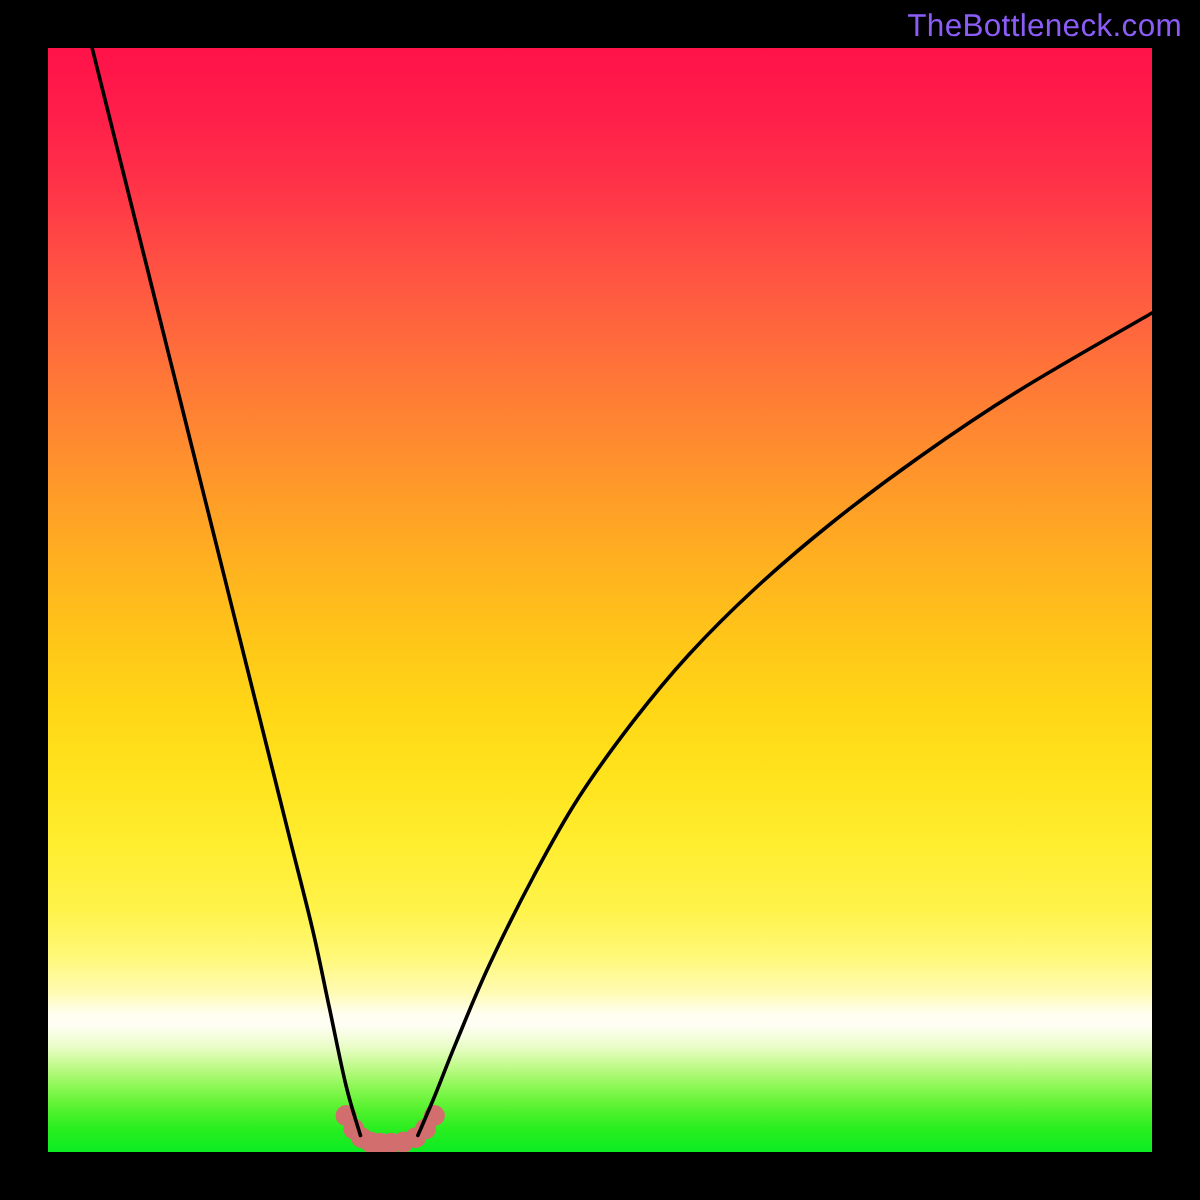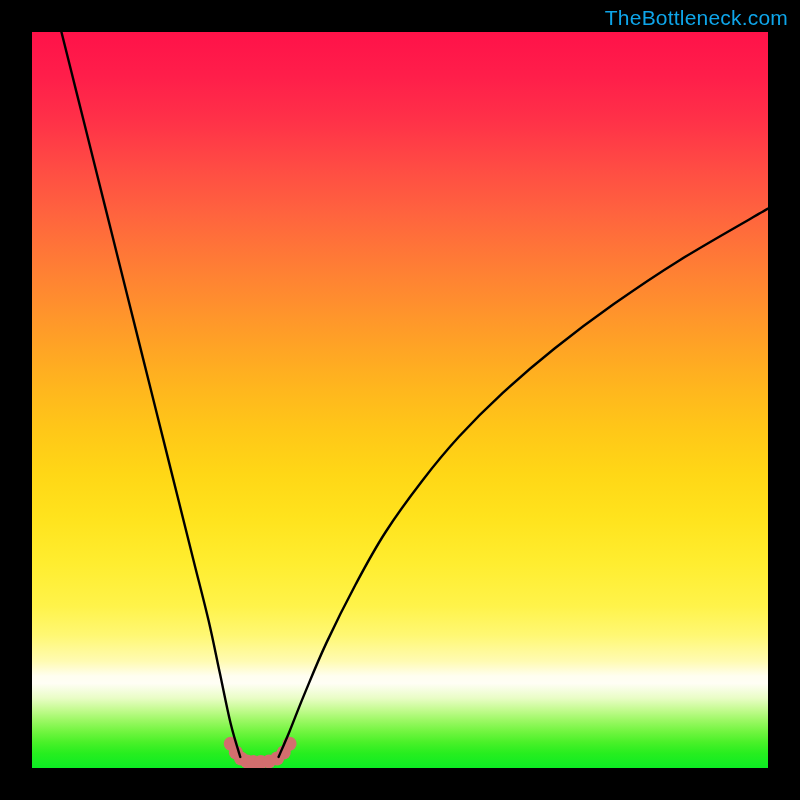--- a/index.html
+++ b/index.html
@@ -61,21 +61,21 @@
   .curve-svg {
     position: absolute;
     inset: 0;
     width: 736px;
     height: 736px;
   }
   .watermark {
     position: absolute;
     top: 6px;
     right: 12px;
-    color: #0ea5e9;
+    color: #8b5cf6;
     font-size: 21px;
     letter-spacing: 0.2px;
     font-weight: 400;
   }
 </style>
 </head>
 <body>
 
 <div class="frame">
 

